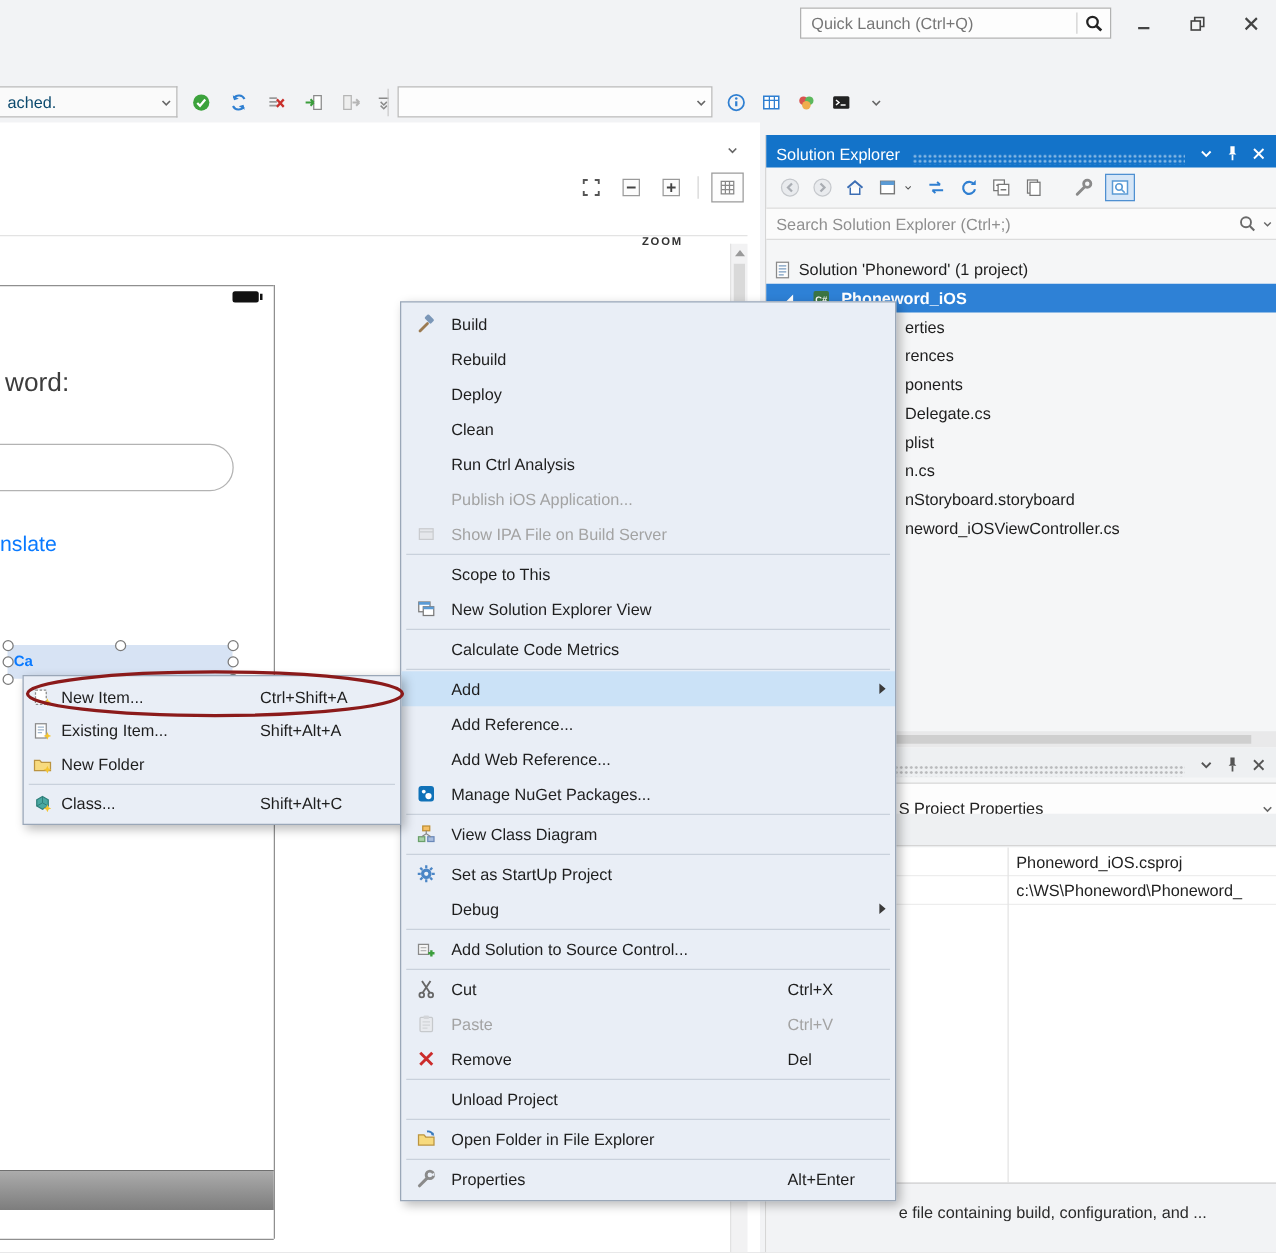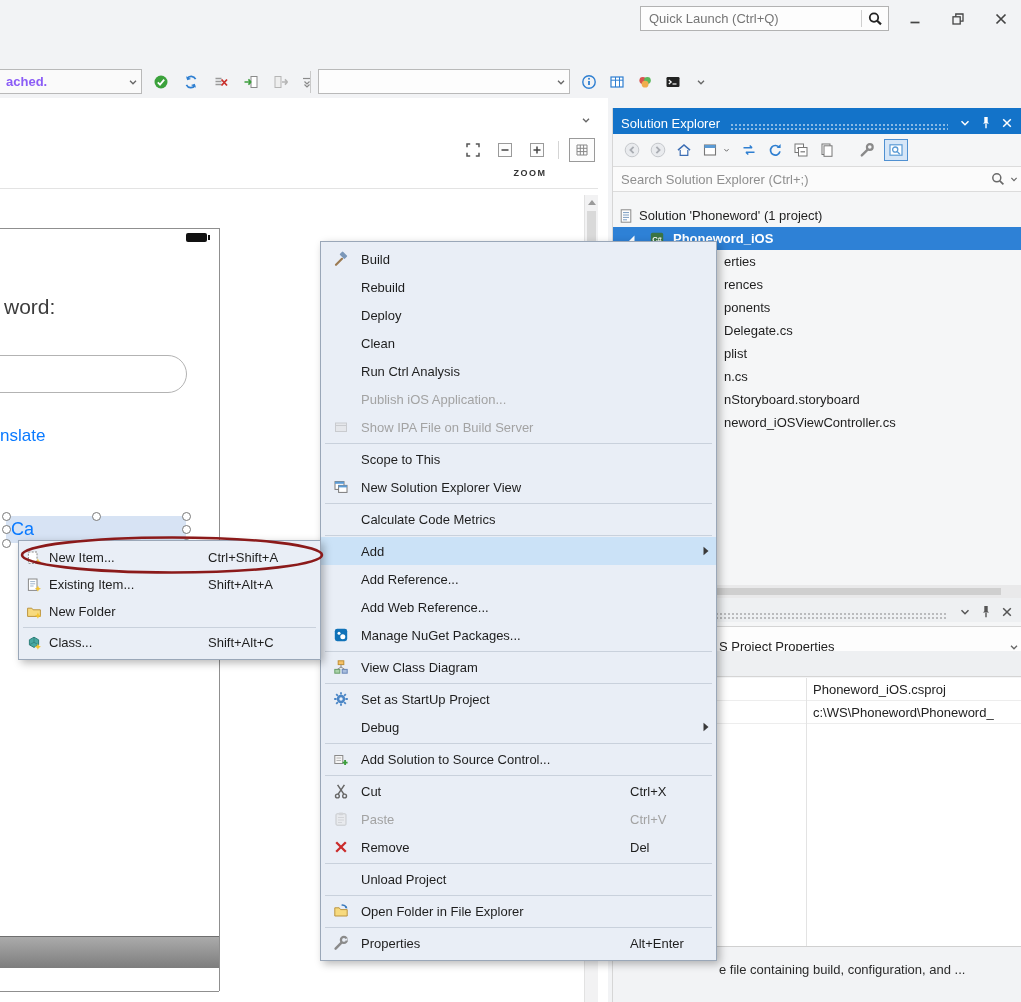--- a/index.html
+++ b/index.html
@@ -23,53 +23,53 @@
   .ql-mag { width:26px; display:flex; justify-content:center; }
   .winbtn { position:absolute; top:8px; width:28px; height:22px; display:flex; align-items:center; justify-content:center; }
   #btn-min { left:901px; } #btn-restore { left:944px; } #btn-close { left:986px; width:30px; }
 
   
   #device-combo {
     position:absolute; left:0; top:69px; width:142px; height:25px;
     background:#fafafa; border:1px solid #b9b9b9; border-left:none;
     display:flex; align-items:center;
   }
-  #device-combo .combo-text { flex:1; padding-left:6px; color:#8b5cf6; overflow:hidden; white-space:nowrap;font-weight:bold; }
+  #device-combo .combo-text { flex:1; padding-left:6px; color:#0c4a6e; overflow:hidden; white-space:nowrap; }
   .combo-caret { width:17px; display:flex; justify-content:center; }
   #tb-left-icons { position:absolute; left:148px; top:70px; display:flex; gap:4px; }
   .tbico { width:26px; height:24px; display:flex; align-items:center; justify-content:center; }
   #tb-left-icons .tbico:last-child { width:18px; }
   .vsep { position:absolute; left:310px; top:71px; width:1px; height:22px; background:#c9c9c9; }
   #tb-combo {
     position:absolute; left:318px; top:69px; width:252px; height:25px;
     background:#fdfdfd; border:1px solid #b9b9b9; display:flex; align-items:center; justify-content:flex-end;
   }
   #tb-right-icons { position:absolute; left:576px; top:70px; display:flex; gap:2px; }
 
   
   #designer { position:absolute; left:0; top:98px; width:608px; height:904px; background:#ffffff; }
   #designer-collapse { position:absolute; left:578px; top:14px; }
   #zoom-toolbar { position:absolute; left:462px; top:40px; display:flex; align-items:center; gap:10px; }
   #zoom-toolbar .tbico { width:22px; }
   #zoom-toolbar .zsep { width:1px; height:18px; background:#d5d5d5; }
   #zoom-toolbar .boxed { width:26px; border:1px solid #9a9a9a; background:#fdfdfd; }
-  #zoom-label { position:absolute; left:470px; top:70px; width:120px; text-align:center;
+  #zoom-label { position:absolute; left:470px; top:90px; width:120px; text-align:center;
     font-size:9px; font-weight:bold; letter-spacing:1.5px; color:#333; }
   #designer-rule { position:absolute; left:0; top:90px; width:598px; height:1px; background:#e3e3e3; }
   #artboard-top { position:absolute; left:0; top:130px; width:219px; height:1px; background:#8f8f8f; }
   #artboard-right { position:absolute; left:219px; top:130px; width:1px; height:763px; background:#8f8f8f; }
   #artboard-bottom { position:absolute; left:0; top:893px; width:219px; height:1px; background:#8f8f8f; }
   #battery { position:absolute; left:186px; top:135px; width:21px; height:9px; background:#111; border-radius:2px; }
   #battery-nub { position:absolute; right:-3px; top:2px; width:2px; height:5px; background:#111; }
   #canvas-label { position:absolute; left:4px; top:197px; font-size:21px; color:#3c3c3c; }
   #canvas-field { position:absolute; left:-28px; top:257px; width:215px; height:38px;
     border:1.5px solid #b3b3b3; border-radius:19px; background:#fff; }
   #canvas-link { position:absolute; left:0; top:328px; font-size:17px; color:var(--ioslink,#0a7aff); }
   #canvas-call { position:absolute; left:6px; top:418px; width:180px; height:27px; background:#d7e3f4; }
-  #canvas-call span { display:block; line-height:27px; padding-left:5px; font-size:18px; color:var(--ioslink,#0a7aff); }
+  #canvas-call span { display:block; line-height:27px; padding-left:5px; font-size:12px; color:var(--ioslink,#0a7aff);font-weight:bold; }
   .handle { position:absolute; width:9px; height:9px; border-radius:50%; background:#fff; border:1px solid #7a7a7a; }
   #ios-bottom-bar { position:absolute; left:0; top:838px; width:219px; height:32px;
     background:linear-gradient(#ababab,#7d7d7d); border-top:1px solid #6f6f6f; }
   #v-scrollbar { position:absolute; left:584px; top:97px; width:14px; height:807px;
     background:#f2f2f3; border-left:1px solid #e2e2e2; }
   #v-scrollbar .sb-up { position:absolute; left:3px; top:5px; width:0; height:0;
     border-left:4px solid transparent; border-right:4px solid transparent; border-bottom:5px solid #9a9a9a; }
   #v-scrollbar .sb-thumb { position:absolute; left:2px; top:16px; width:9px; height:120px; background:#d9d9d9; }
 
   

